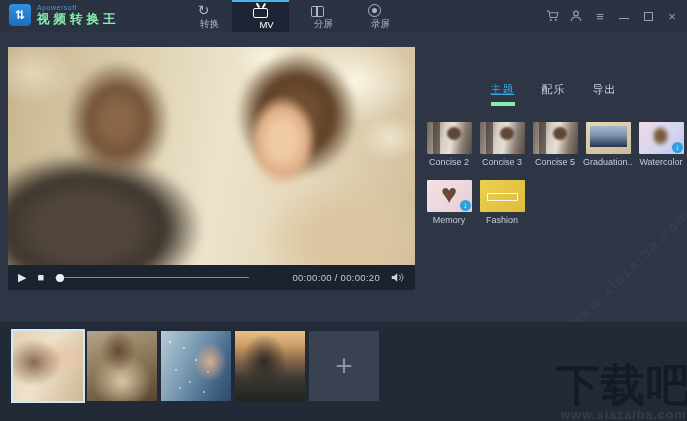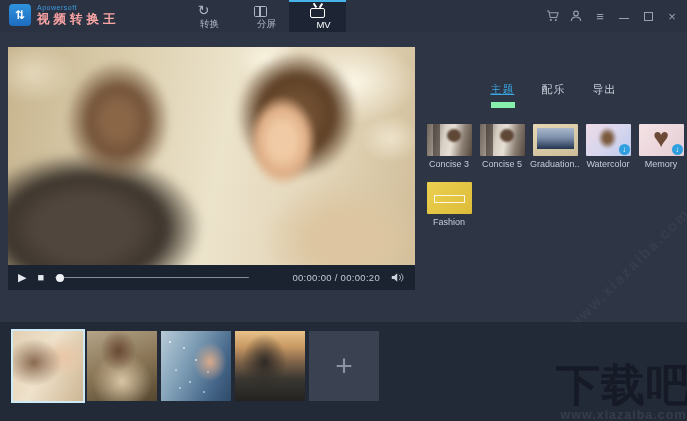--- a/index.html
+++ b/index.html
@@ -6,21 +6,21 @@
   body { font-family:"Liberation Sans","DejaVu Sans",sans-serif; background:#0c0f16; }
   .app { position:relative; width:687px; height:421px; overflow:hidden; background:#2e3545; }
 
   
   .titlebar { position:absolute; top:0; left:0; width:687px; height:32px; background:#2b3343; }
   .logo { position:absolute; left:9px; top:4px; display:flex; align-items:center; gap:6px; }
   .logo-icon { width:22px; height:22px; border-radius:4px; background:linear-gradient(180deg,#2f93dd,#1d6cc0);
     color:#fff; font-size:12px; font-weight:bold; display:flex; align-items:center; justify-content:center; }
   .brand { display:flex; flex-direction:column; line-height:1; }
   .brand-top { font-size:7px; color:#3f9ae0; letter-spacing:.5px; margin-bottom:2px; }
-  .brand-main { font-size:12.5px; color:#fca5a5; font-weight:bold; letter-spacing:4px; }
+  .brand-main { font-size:12.5px; color:#86efac; font-weight:bold; letter-spacing:4px; }
 
   .nav { position:absolute; left:175px; top:0; height:32px; display:flex; }
   .nav-tab { width:57px; height:32px; display:flex; flex-direction:column; align-items:center; justify-content:center;
     gap:2px; color:#aeb6c4; cursor:default; }
   .nav-tab .tab-label { font-size:9.5px; line-height:1;padding-left:12px; }
   .nav-tab.active { background:#1d2434; color:#ffffff; border-top:2px solid #46b4e8; }
   .tab-ic { height:14px; display:flex; align-items:flex-end; justify-content:center; }
   .ic-convert { font-size:14px; line-height:13px; }
   .ic-split { width:13px; height:11px; border:1.5px solid currentColor; border-radius:1.5px; position:relative; }
   .ic-split::before { content:""; position:absolute; left:4px; top:0; bottom:0; width:1.5px; background:currentColor; }
@@ -67,21 +67,21 @@
   
   .action-row { position:absolute; left:14px; top:296px; display:flex; gap:13px; }
   .btn { display:flex; align-items:center; gap:5px; height:17px; padding:0 9px; background:#333b4c;
     border:1px solid #4d5668; border-radius:2px; color:#d8dde5; font-size:10px; }
   .btn .plus { font-size:12px; line-height:1; color:#e6eaef; }
 
   
   .side-panel { position:absolute; left:420px; top:32px; width:267px; height:290px; }
   .panel-tabs { display:flex; justify-content:center; gap:27px; padding-top:18px; }
   .panel-tab { font-size:11px; color:#cdd3dd; padding-bottom:5px; letter-spacing:1px; }
-  .panel-tab.active { color:#3aa7e2; border-bottom:6px solid #86efac;text-decoration:underline; }
+  .panel-tab.active { color:#3aa7e2; border-bottom:4px solid #86efac;text-decoration:underline; }
   .theme-grid { display:flex; flex-wrap:wrap; gap:13px 7px; padding:16px 0 0 6px; }
   .theme-item { width:46px; display:flex; flex-direction:column; align-items:center; }
   .th { width:45px; height:32px; position:relative; overflow:hidden; border-radius:1px; }
   .theme-item.selected .th { box-shadow:0 0 0 2px #2f9fe0, 0 0 5px rgba(47,159,224,.6); }
   .theme-label { margin-top:4px; font-size:9px; color:#c5ccd8; line-height:1; white-space:nowrap; max-width:50px; overflow:hidden; }
 
   .th-concise { background:linear-gradient(100deg,#6e655d 0%,#958a80 18%,#d8d0c4 38%,#e6dfd4 55%,#8a7d72 78%,#55493f 100%); }
   .th-concise::before { content:""; position:absolute; left:6px; top:0; width:7px; height:100%; background:#332c27; opacity:.6; }
   .th-concise::after { content:""; position:absolute; left:45%; top:16%; width:14px; height:13px; border-radius:50%;
     background:#5f4736; filter:blur(1px); }
@@ -144,31 +144,37 @@
         <span class="brand-top">Apowersoft</span>
         <span class="brand-main">视频转换王</span>
       </div>
     </div>
 
     <div class="nav">
       <div class="nav-tab">
         <span class="tab-ic ic-convert">↻</span>
         <span class="tab-label">转换</span>
       </div>
+      <div class="nav-tab active">
+        <span class="tab-ic">
+            <span class="ic-tv"></span>
+          </span>
+        <span class="tab-label">MV</span>
+      </div>
       <div class="nav-tab">
         <span class="tab-ic">
             <span class="ic-split"></span>
           </span>
         <span class="tab-label">分屏</span>
       </div>
-      <div class="nav-tab active">
+      <div class="nav-tab">
         <span class="tab-ic">
-            <span class="ic-tv"></span>
+            <span class="ic-record"></span>
           </span>
-        <span class="tab-label">MV</span>
+        <span class="tab-label">录屏</span>
       </div>
     </div>
 
     <div class="win-controls">
       <span class="wc">
         <svg width="13" height="12" viewBox="0 0 14 13">
             <path d="M1 1h2l1.5 7h7l1.5-5H4" fill="none" stroke="currentColor" stroke-width="1.1"></path>
             <circle cx="5.2" cy="10.8" r="1.1" fill="currentColor"></circle>
             <circle cx="10.6" cy="10.8" r="1.1" fill="currentColor"></circle>
           </svg>
@@ -238,20 +244,24 @@
     <div class="side-panel">
       <div class="panel-tabs">
         <span class="panel-tab active">主题</span>
         <span class="panel-tab">配乐</span>
         <span class="panel-tab">导出</span>
       </div>
 
       <div class="theme-grid">
         <div class="theme-item">
           <div class="th th-concise"></div>
+          <span class="theme-label">Concise 2</span>
+        </div>
+        <div class="theme-item">
+          <div class="th th-concise"></div>
           <span class="theme-label">Concise 3</span>
         </div>
         <div class="theme-item">
           <div class="th th-concise"></div>
           <span class="theme-label">Concise 5</span>
         </div>
 
         <div class="theme-item">
           <div class="th th-grad"></div>
           <span class="theme-label">Graduation...</span>

